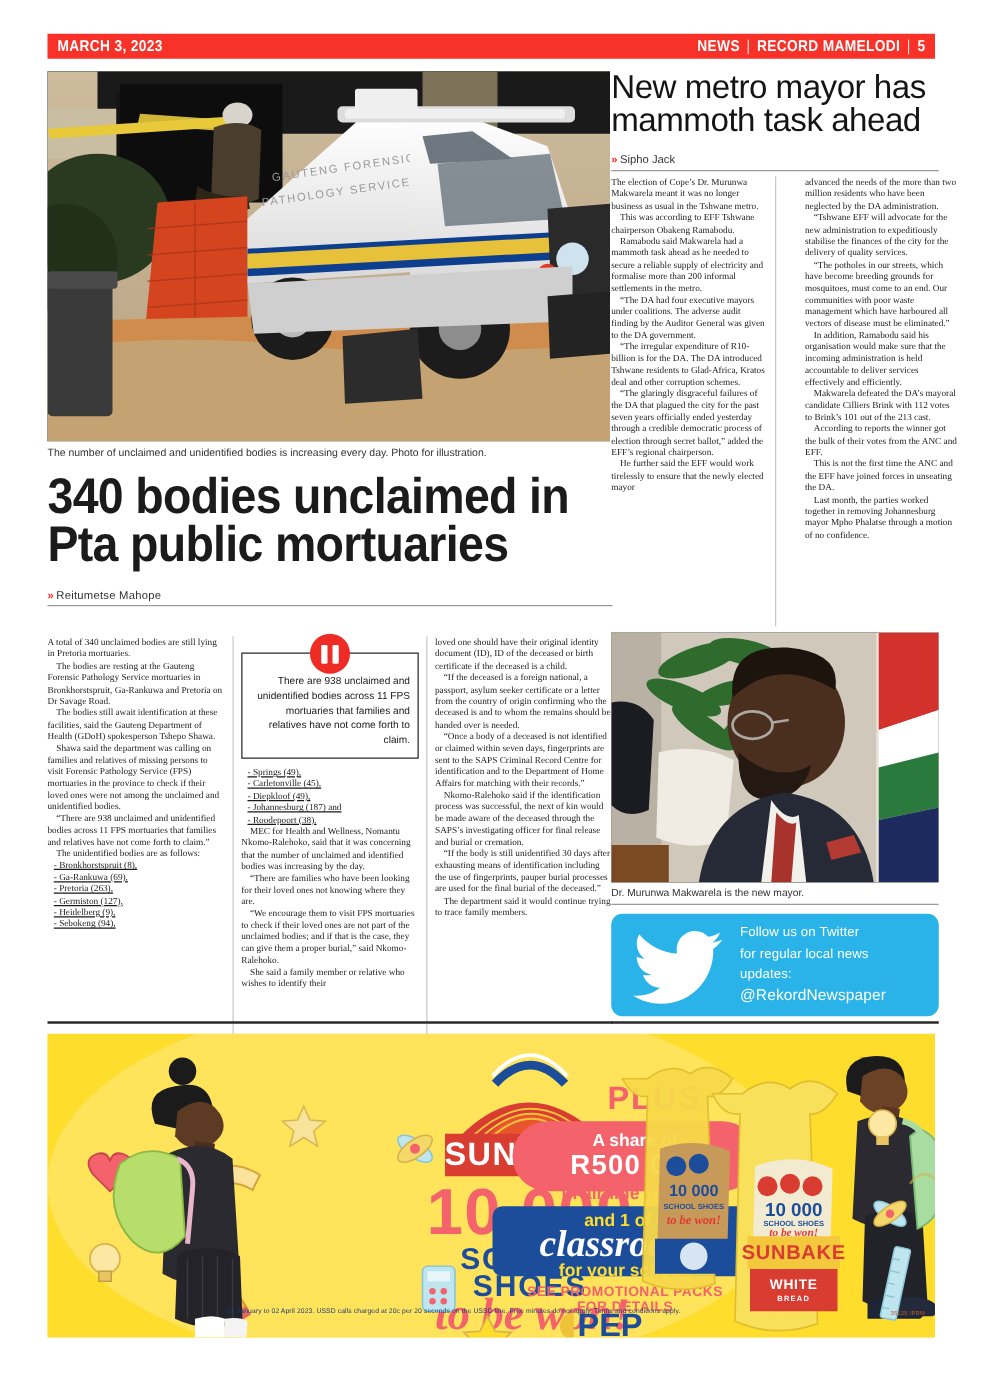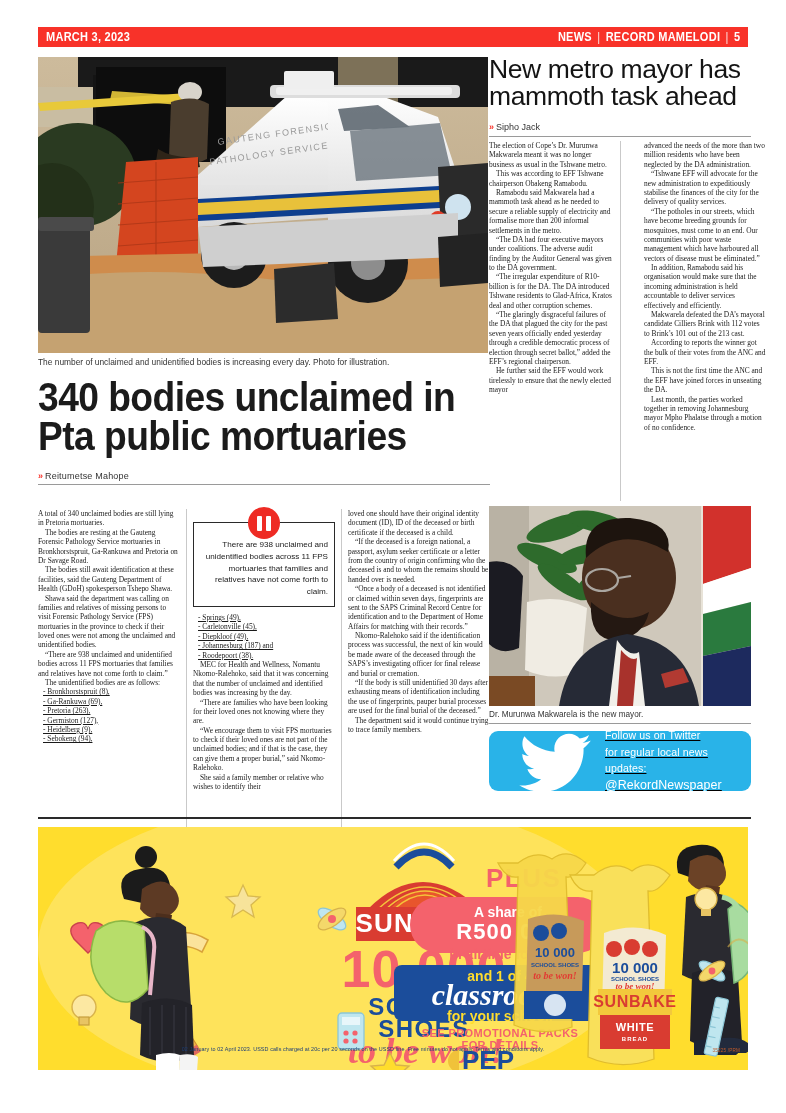--- a/index.html
+++ b/index.html
@@ -137,23 +137,23 @@
     overflow:hidden; background:#4a4336;
   }
   .mayor-photo svg { display:block; width:100%; height:100%; }
   .mayor-caption {
     position:absolute; left:489px; top:710px; width:262px;
     font-size:8.2px; color:#333;
   }
   .r-rule2 { position:absolute; left:489px; top:723px; width:262px; height:1px; background:#9a9a9a; }
 
   .twitter-box {
-    position:absolute; left:489px; top:731px; width:262px; height:60px;
+    position:absolute; left:489px; top:731px; width:262px; height:82px;
     background:#29b3e8; border-radius:9px;
-    display:flex; align-items:center; gap:6px; padding-left:24px;text-decoration:underline;
+    display:flex; align-items:center; gap:6px; padding-left:11px;
   }
   .twitter-box .bird { width:86px; height:66px; flex:0 0 86px; }
   .twitter-box .txt {
     color:#fff; font-size:10.6px; line-height:1.52; letter-spacing:.1px;
   }
   .twitter-box .handle { font-size:12.4px; letter-spacing:.1px; }
 
   .rule-bottom-right {
     position:absolute; left:489px; top:817px; width:262px; height:2px; background:#2a2a2a;
   }

